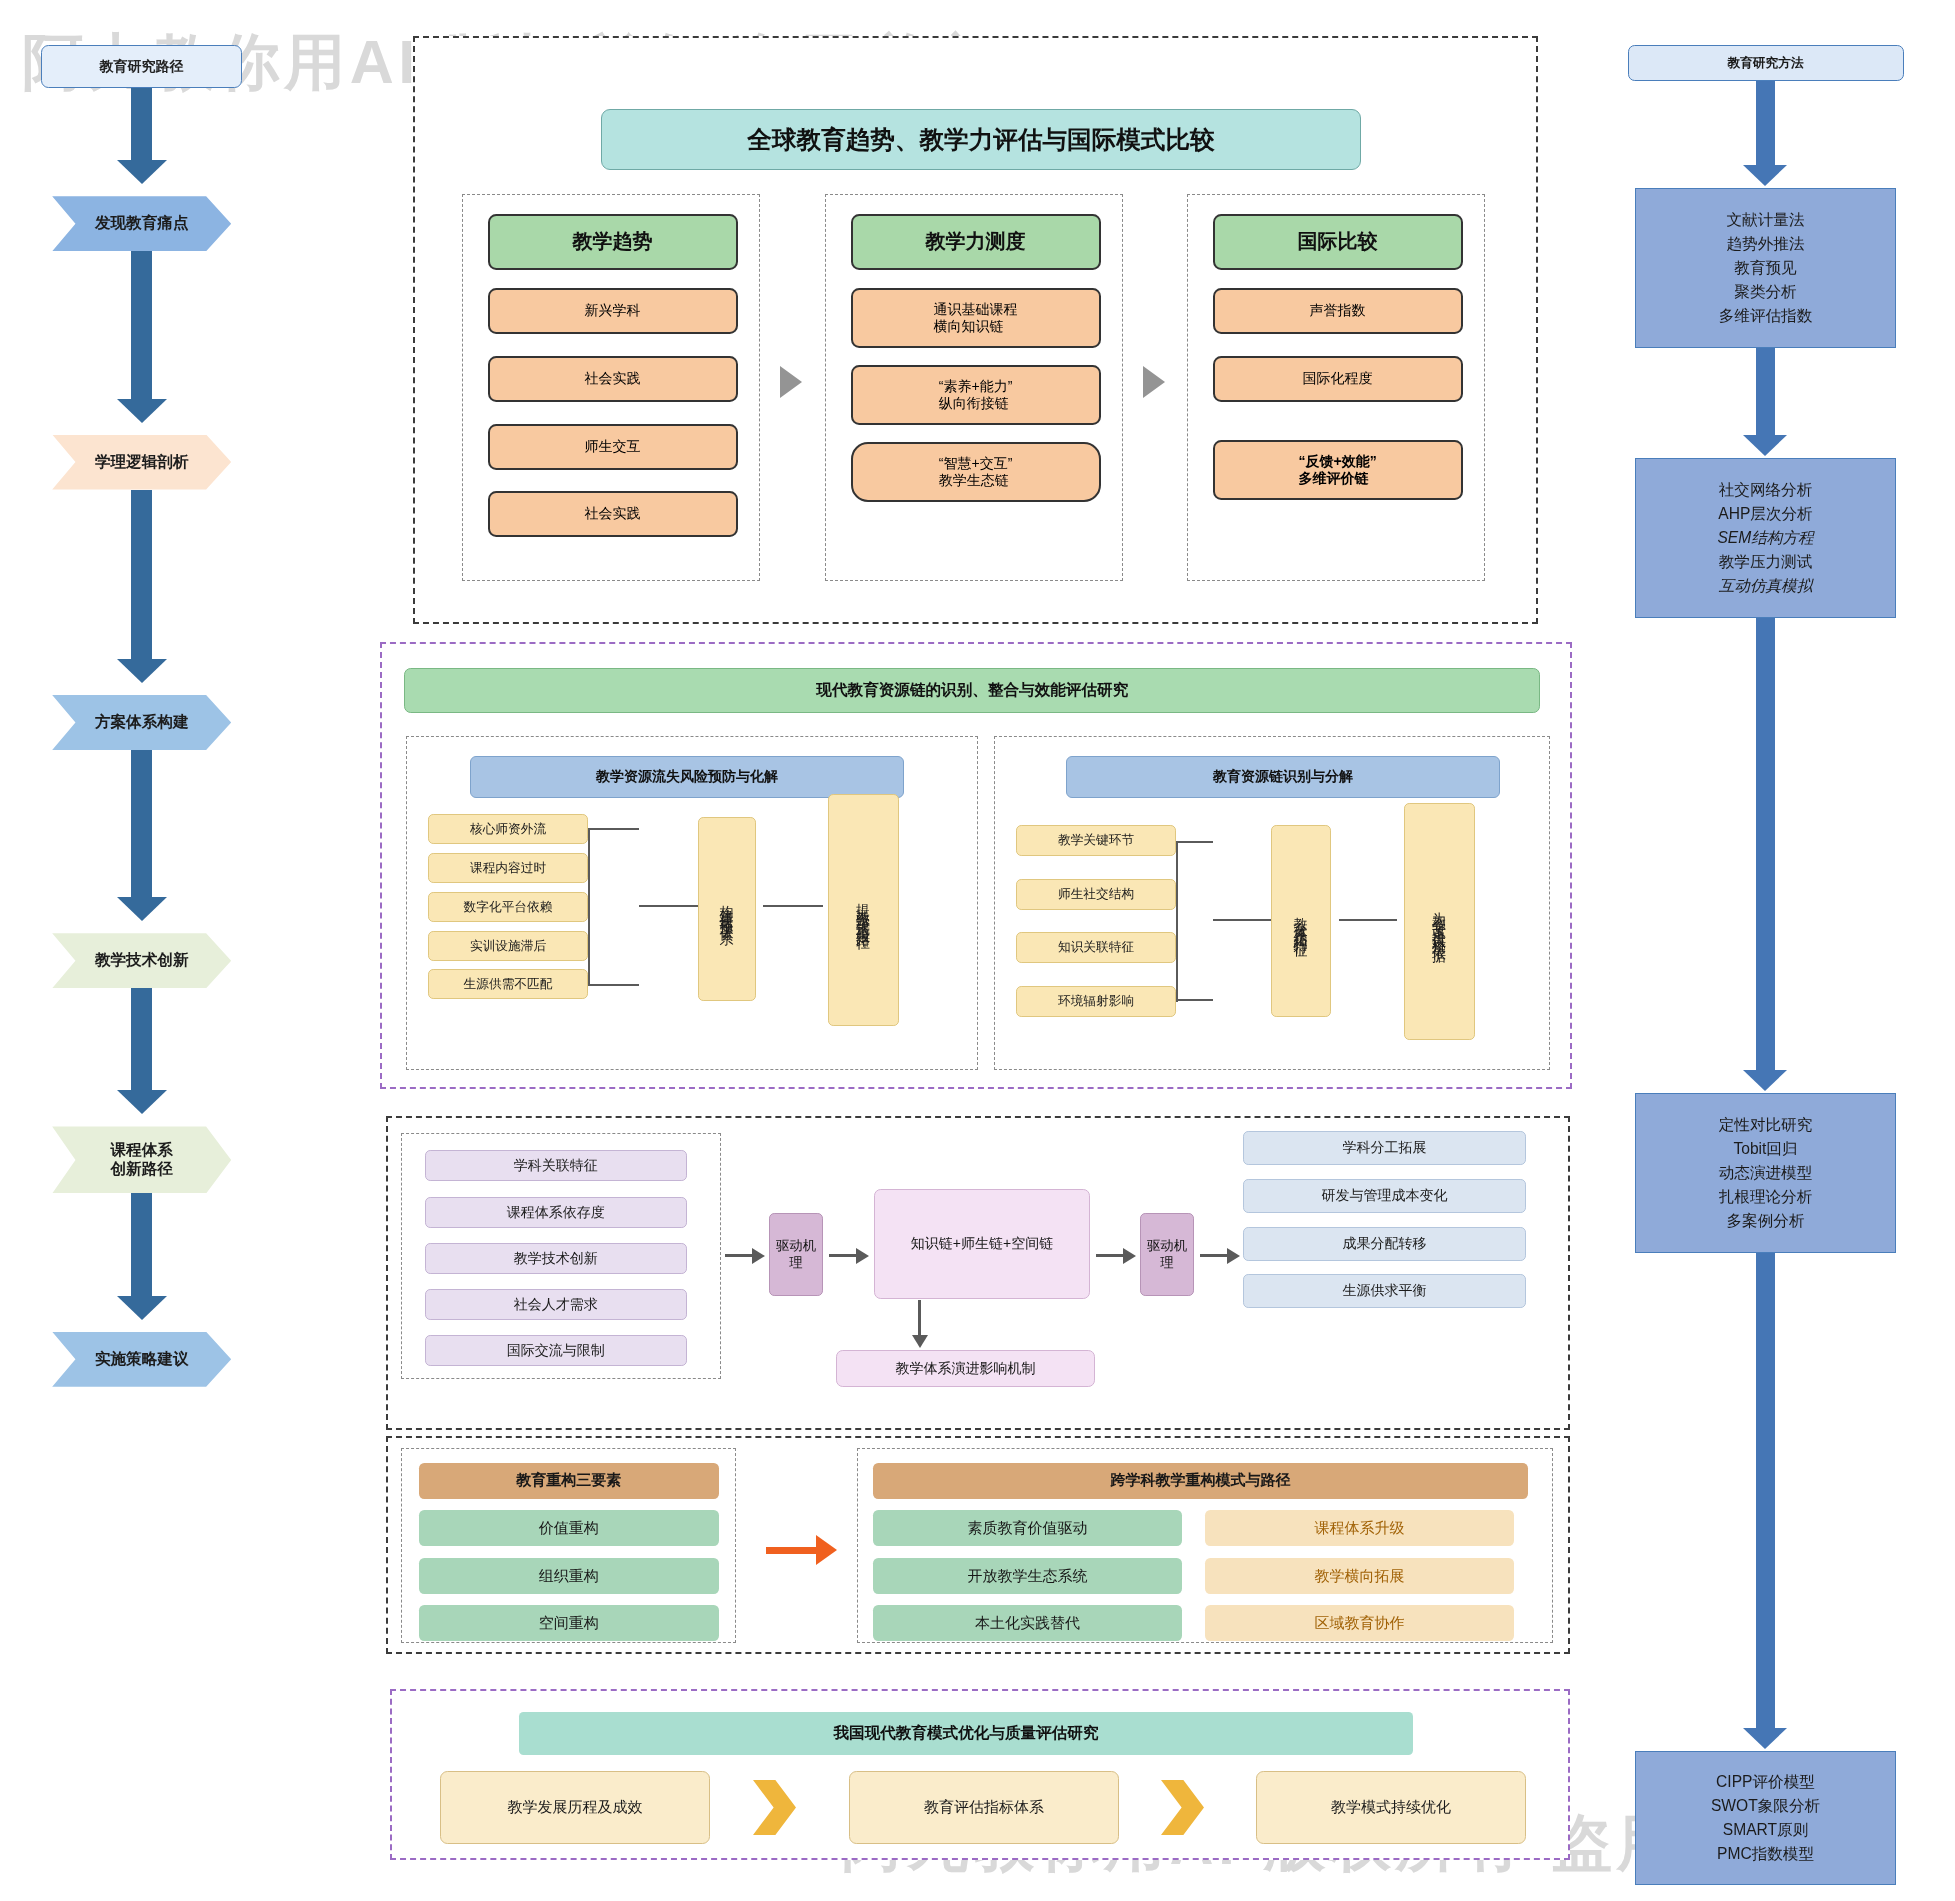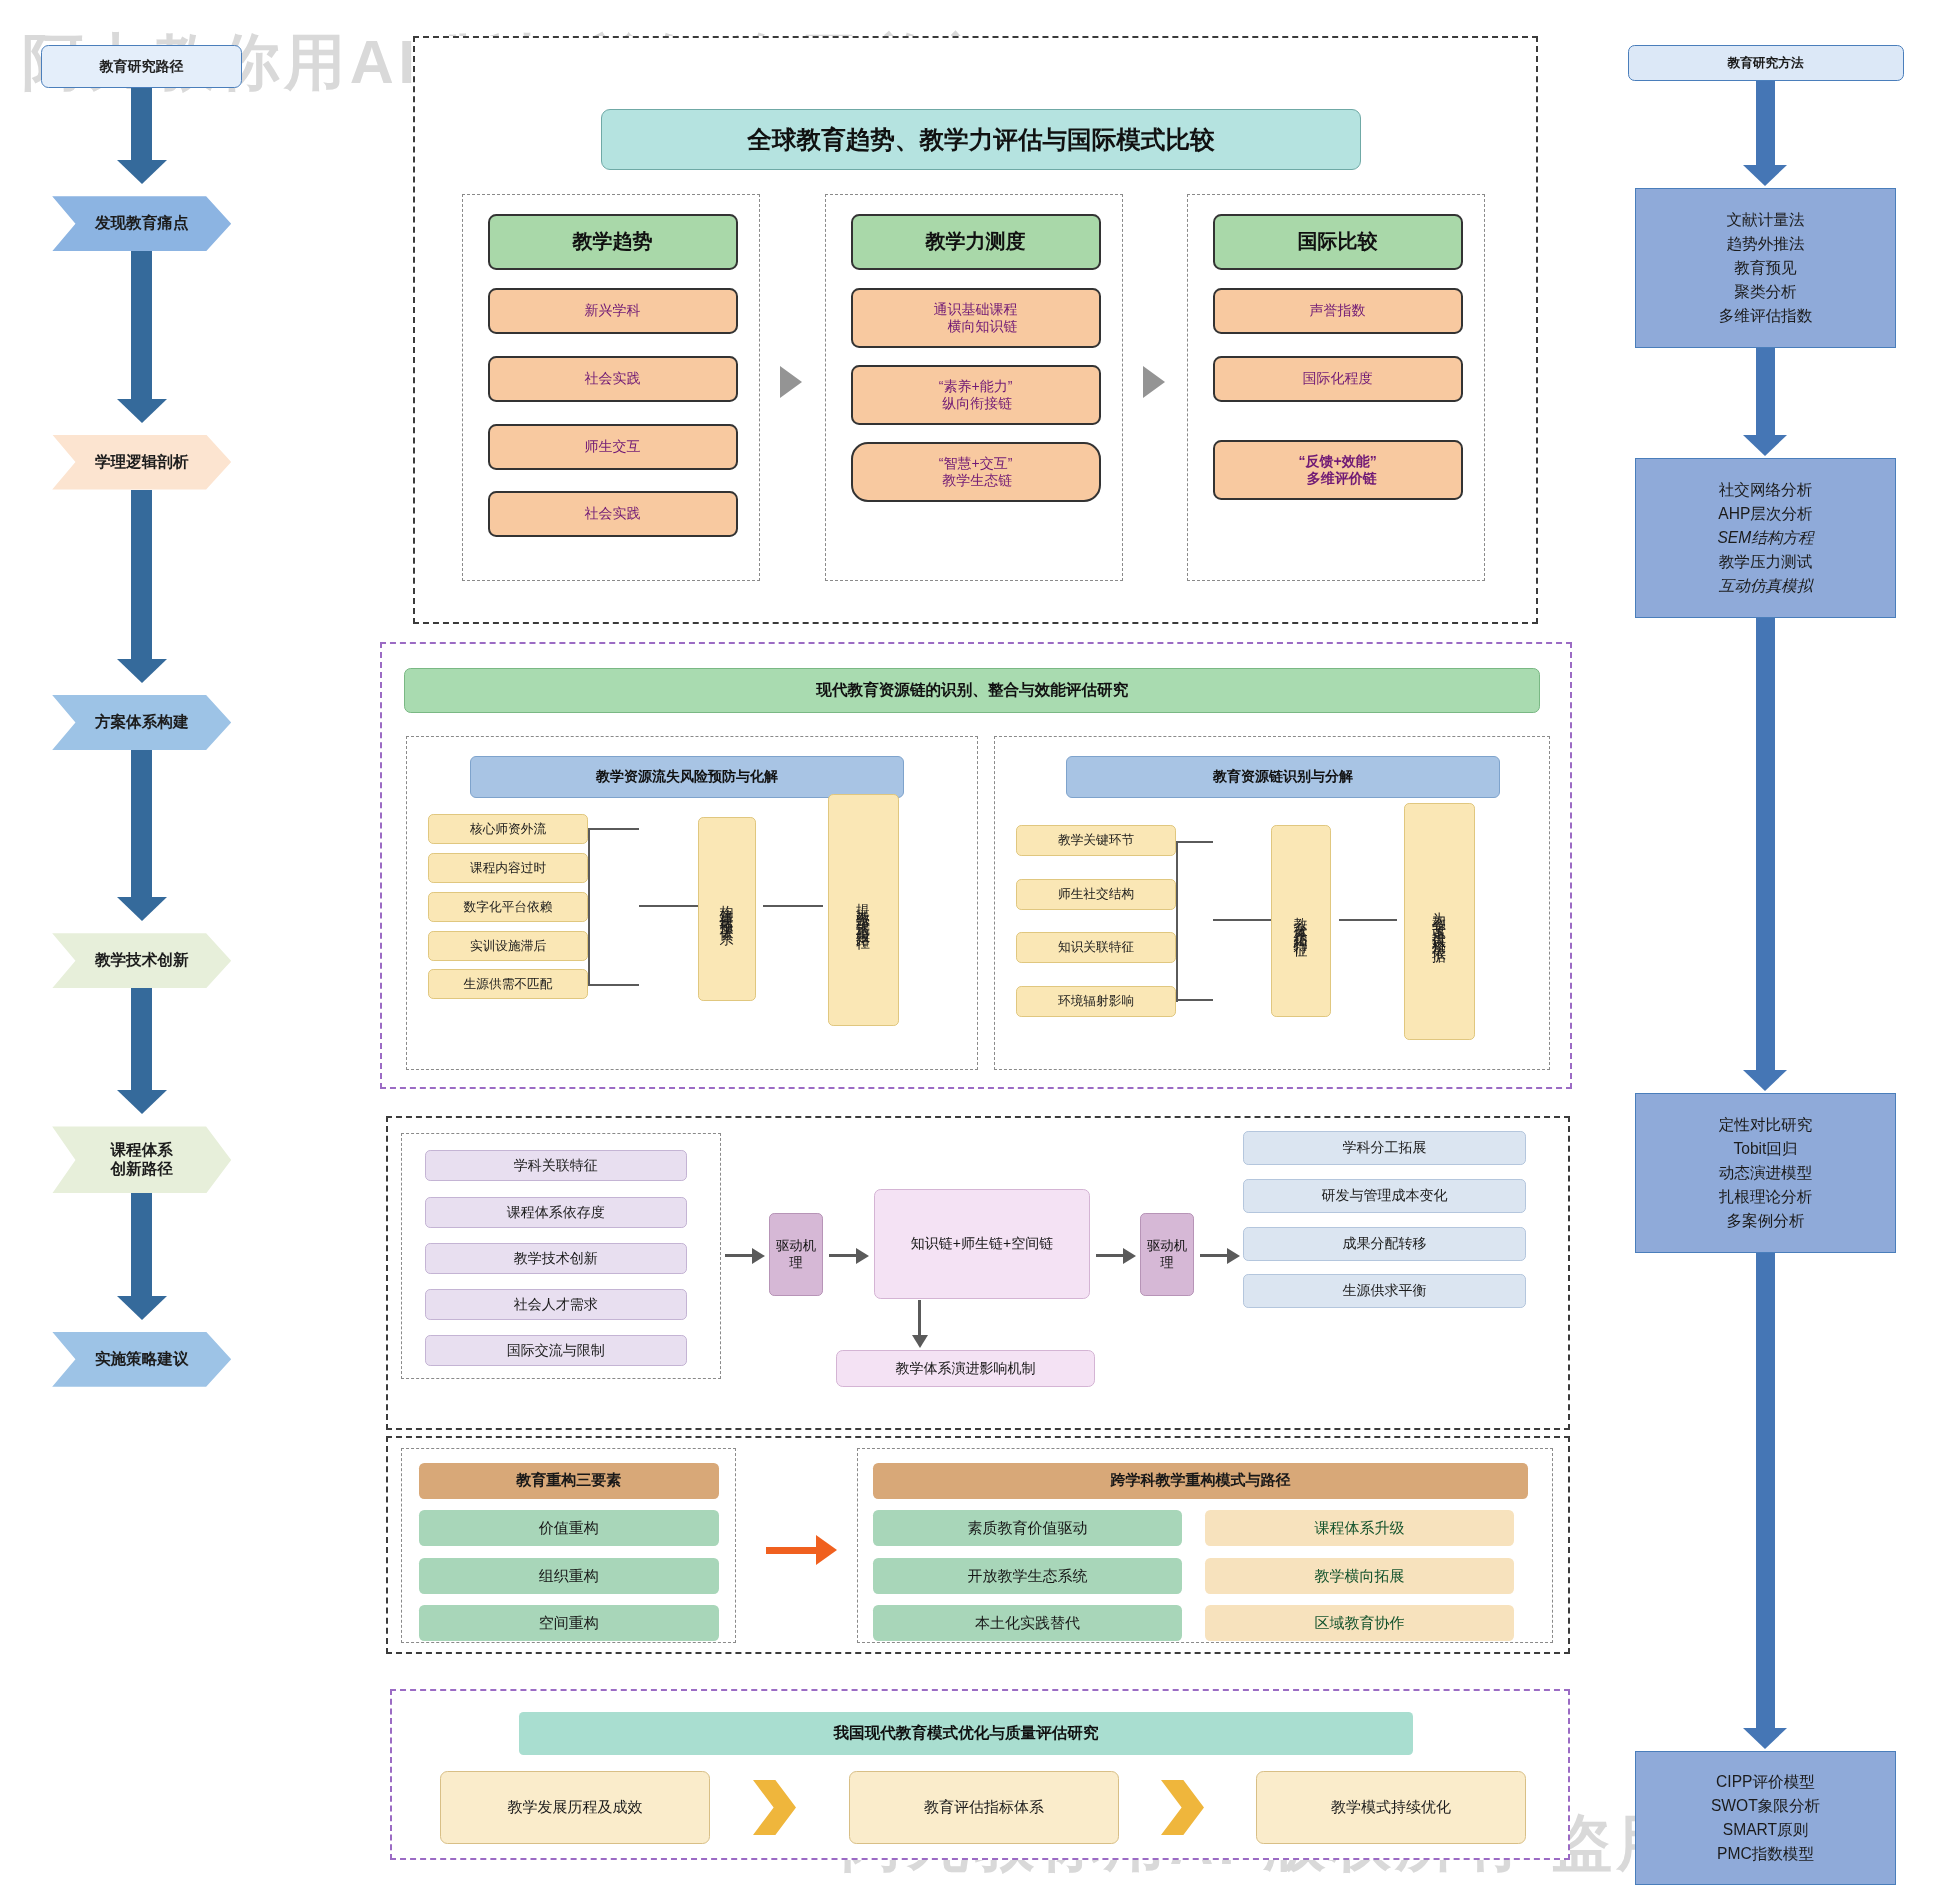--- a/index.html
+++ b/index.html
@@ -124,21 +124,21 @@
   .greenHead{
     box-sizing:border-box;
     background:#a9d8a9;border:2.2px solid #333;border-radius:8.2px;
     display:flex;align-items:center;justify-content:center;
     font-size:20px;font-weight:bold;color:#111;
   }
   .orangeItem{
     box-sizing:border-box;
     background:#f8c9a0;border:2.2px solid #333;border-radius:8.2px;
     display:flex;align-items:center;justify-content:center;
-    font-size:14px;color:#701a75;text-align:right;line-height:1.25;white-space:pre-line;
+    font-size:14px;color:#000000;text-align:left;line-height:1.25;white-space:pre-line;
   }
   .greyTri{
     position:absolute;width:0;height:0;
     border-top:16.4px solid transparent;border-bottom:16.4px solid transparent;
     border-left:22.3px solid #949494;
   }
 
   
   .p2-title{
     background:#a9dbb0;border:0.7px solid #7ab884;border-radius:6.7px;
@@ -214,21 +214,21 @@
   .mintItem{
     box-sizing:border-box;
     background:#a8d6b9;border-radius:5.2px;
     display:flex;align-items:center;justify-content:center;
     font-size:15px;color:#181818;
   }
   .creamItem{
     box-sizing:border-box;
     background:#f7e2bd;border-radius:5.2px;
     display:flex;align-items:center;justify-content:center;
-    font-size:15px;color:#14532d;
+    font-size:15px;color:#a16207;
   }
   .orangeArrow{position:absolute;height:6.7px;background:#f0601f;}
   .orangeArrow::after{
     content:"";position:absolute;right:-19.4px;top:50%;transform:translateY(-50%);
     width:0;height:0;border-top:15px solid transparent;border-bottom:15px solid transparent;
     border-left:21px solid #f0601f;
   }
 
   
   .p5-title{

